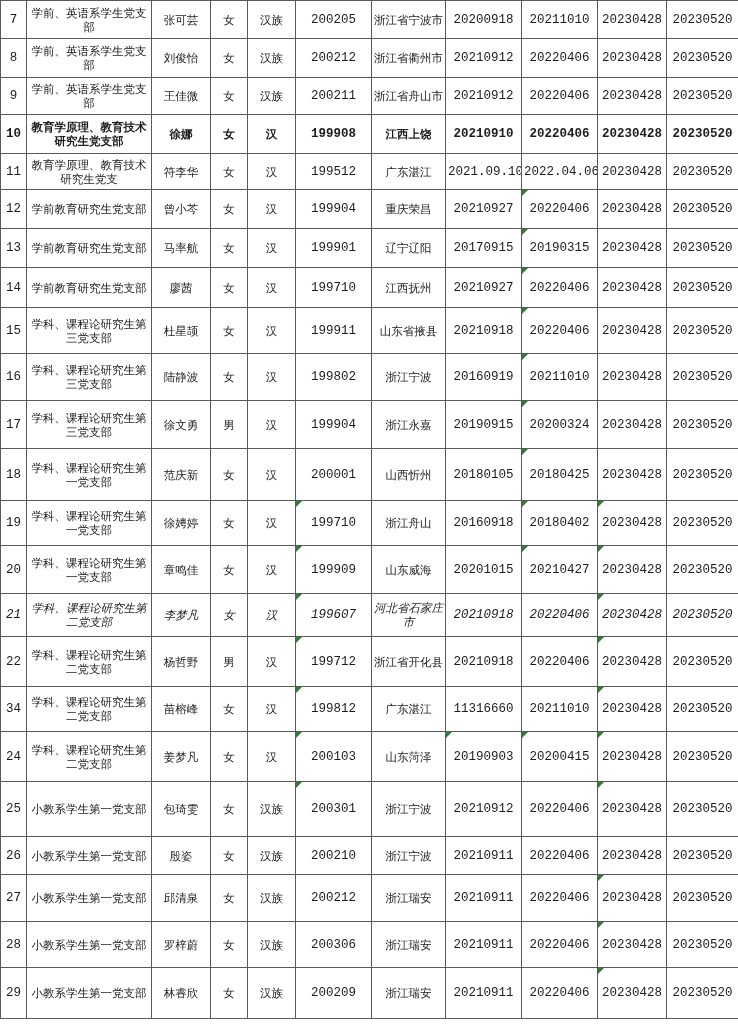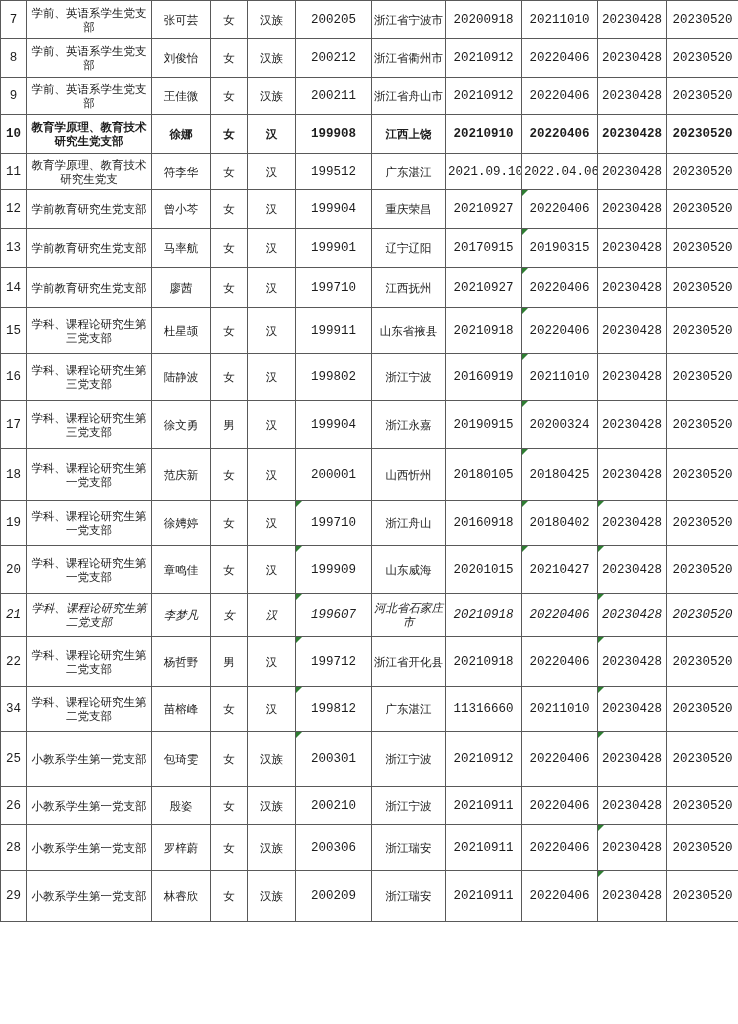--- a/index.html
+++ b/index.html
@@ -266,20 +266,33 @@
           <td>苗榕峰</td>
           <td>女</td>
           <td>汉</td>
           <td class="numeric flag">199812</td>
           <td>广东湛江</td>
           <td class="numeric">11316660</td>
           <td class="numeric">20211010</td>
           <td class="numeric flag">20230428</td>
           <td class="numeric">20230520</td>
         </tr>
+        <tr style="height: 50px;">
+          <td class="numeric">24</td>
+          <td>学科、课程论研究生第二党支部</td>
+          <td>姜梦凡</td>
+          <td>女</td>
+          <td>汉</td>
+          <td class="numeric flag">200103</td>
+          <td>山东菏泽</td>
+          <td class="numeric flag">20190903</td>
+          <td class="numeric flag">20200415</td>
+          <td class="numeric flag">20230428</td>
+          <td class="numeric">20230520</td>
+        </tr>
         <tr style="height: 55px;">
           <td class="numeric">25</td>
           <td>小教系学生第一党支部</td>
           <td>包琦雯</td>
           <td>女</td>
           <td>汉族</td>
           <td class="numeric flag">200301</td>
           <td>浙江宁波</td>
           <td class="numeric">20210912</td>
           <td class="numeric">20220406</td>
@@ -290,20 +303,33 @@
           <td class="numeric">26</td>
           <td>小教系学生第一党支部</td>
           <td>殷姿</td>
           <td>女</td>
           <td>汉族</td>
           <td class="numeric">200210</td>
           <td>浙江宁波</td>
           <td class="numeric">20210911</td>
           <td class="numeric">20220406</td>
           <td class="numeric">20230428</td>
+          <td class="numeric">20230520</td>
+        </tr>
+        <tr style="height: 47px;">
+          <td class="numeric">27</td>
+          <td>小教系学生第一党支部</td>
+          <td>邱清泉</td>
+          <td>女</td>
+          <td>汉族</td>
+          <td class="numeric">200212</td>
+          <td>浙江瑞安</td>
+          <td class="numeric">20210911</td>
+          <td class="numeric">20220406</td>
+          <td class="numeric flag">20230428</td>
           <td class="numeric">20230520</td>
         </tr>
         <tr style="height: 46px; margin-left: 48px;">
           <td class="numeric">28</td>
           <td>小教系学生第一党支部</td>
           <td>罗梓蔚</td>
           <td>女</td>
           <td>汉族</td>
           <td class="numeric">200306</td>
           <td>浙江瑞安</td>

